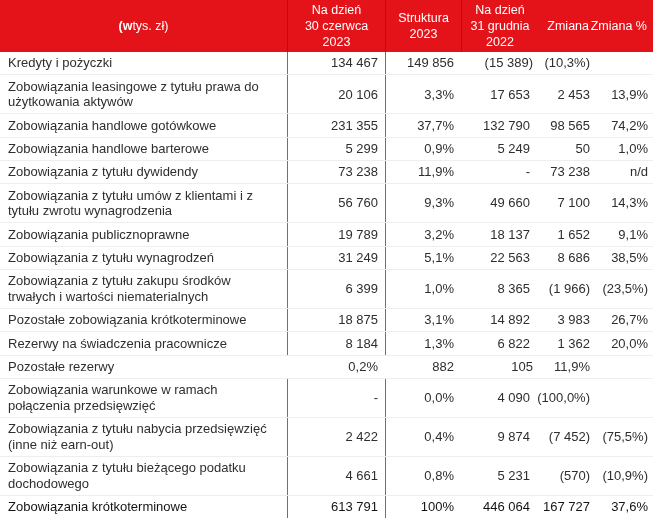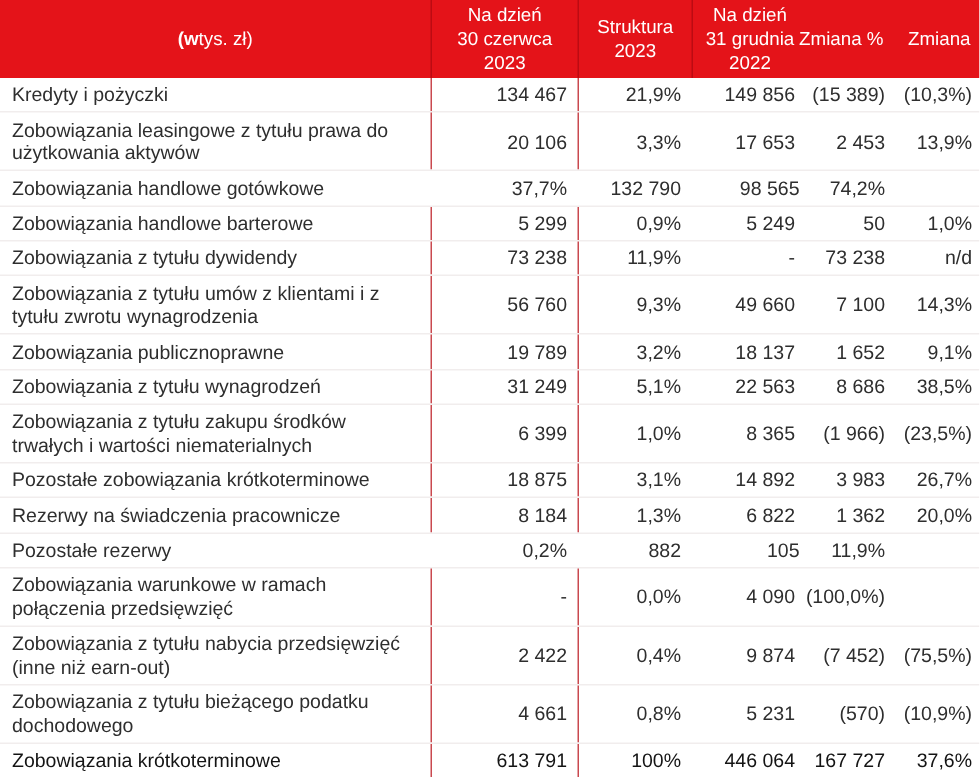--- a/index.html
+++ b/index.html
@@ -95,45 +95,45 @@
       <span class="bold-part">(w</span><span> tys. zł)</span>
     </div>
     <div class="th th-v2023">Na dzień
 30 czerwca
 2023</div>
     <div class="th th-struct">Struktura
 2023</div>
     <div class="th th-v2022">Na dzień
 31 grudnia
 2022</div>
+    <div class="th th-zmiana">Zmiana</div>
     <div class="th th-zmianapct">Zmiana %</div>
-    <div class="th th-zmiana">Zmiana</div>
   </div>
 
   <div class="tbody">
   <div class="tr grid-row">
     <div class="td c-label">Kredyty i pożyczki</div>
     <div class="td c-num c-v2023">134 467</div>
-    <div class="td c-num c-struct">21,9%</div>
     <div class="td c-num c-v2022">149 856</div>
     <div class="td c-num c-zmiana">(15 389)</div>
     <div class="td c-num c-zmianapct">(10,3%)</div>
   </div>
 
   <div class="tr grid-row">
     <div class="td c-label">Zobowiązania leasingowe z tytułu prawa do użytkowania aktywów</div>
     <div class="td c-num c-v2023">20 106</div>
     <div class="td c-num c-struct">3,3%</div>
     <div class="td c-num c-v2022">17 653</div>
     <div class="td c-num c-zmiana">2 453</div>
     <div class="td c-num c-zmianapct">13,9%</div>
   </div>
 
   <div class="tr grid-row">
     <div class="td c-label">Zobowiązania handlowe gotówkowe</div>
+    <div class="td c-num c-v2023">231 355</div>
     <div class="td c-num c-struct">37,7%</div>
     <div class="td c-num c-v2022">132 790</div>
     <div class="td c-num c-zmiana">98 565</div>
     <div class="td c-num c-zmianapct">74,2%</div>
   </div>
 
   <div class="tr grid-row">
     <div class="td c-label">Zobowiązania handlowe barterowe</div>
     <div class="td c-num c-v2023">5 299</div>
     <div class="td c-num c-struct">0,9%</div>

